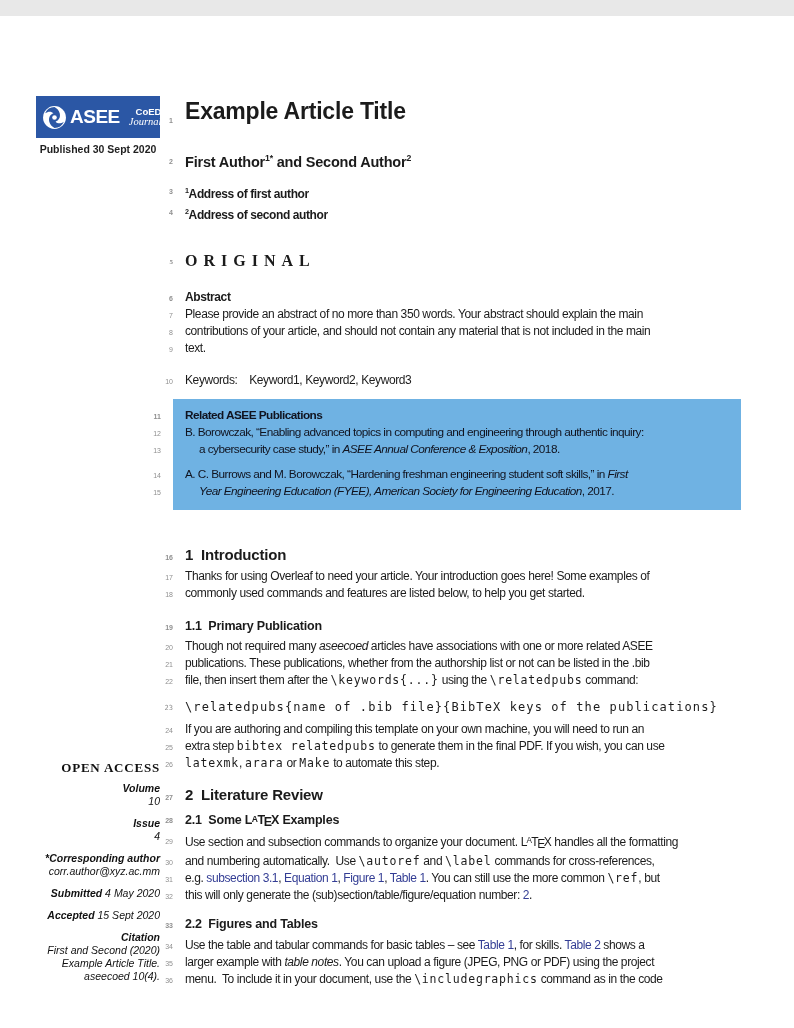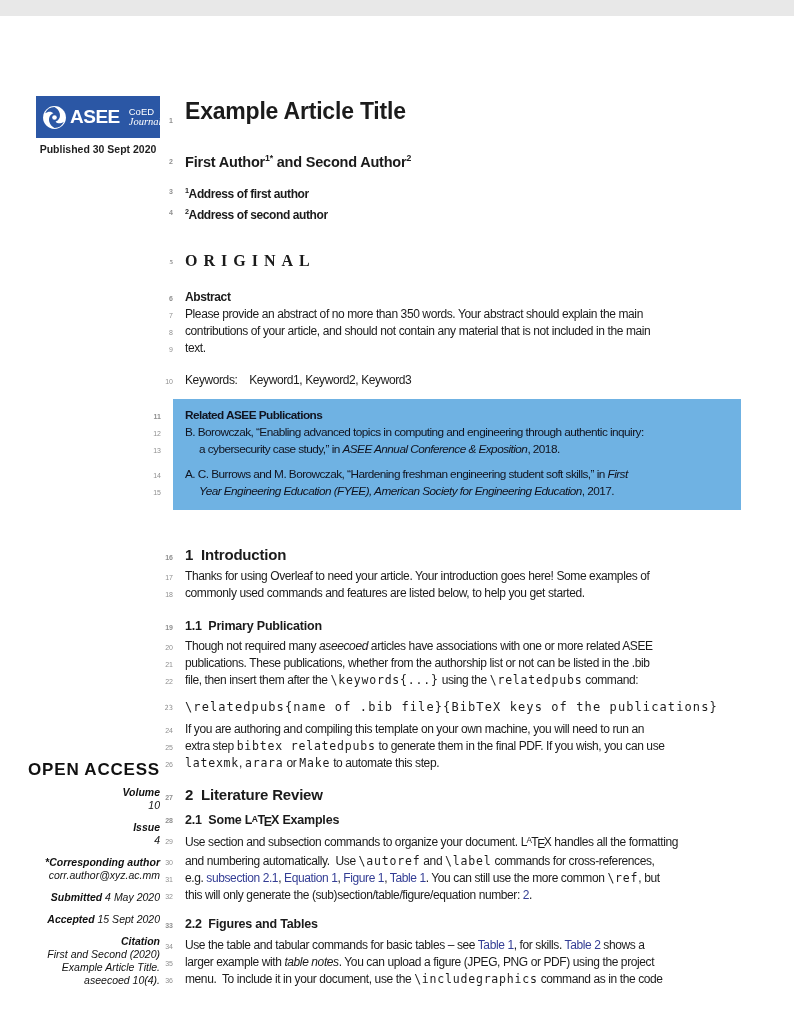--- a/index.html
+++ b/index.html
@@ -11,27 +11,27 @@
   }
   
   #logo {
     position:absolute; left:36px; top:80px; width:124px; height:42px;
     background:#2b57a5; display:flex; align-items:center; padding:0 6px;
   }
   #logo .swirl { width:25px; height:25px; flex:0 0 auto; margin-right:3px; }
   #logo .asee { color:#fff; font-weight:bold; font-size:19px; letter-spacing:-0.5px; }
   #logo .div { width:1px; height:26px; background:#ffffff; margin:0 5px 0 4px; }
   #logo .rcol { display:flex; flex-direction:column; line-height:1.05; }
-  #logo .coed { color:#fff; font-weight:normal; font-size:9.5px; }
+  #logo .coed { color:#fff; font-weight:bold; font-size:9.5px;text-align:right; }
   #logo .journal { color:#fff; font-style:italic; font-size:10.5px; font-family:"Liberation Serif", serif; }
   #published { position:absolute; left:30px; top:127px; width:136px; text-align:center;
     font-size:10.5px; font-weight:bold; color:#1f1f1f; }
   
   #sidebar { position:absolute; left:26px; top:744px; width:134px; text-align:right; }
-  #open-access { font-family:Liberation Sans, sans-serif; font-weight:bold; font-size:17px;
+  #open-access { font-family:Liberation Serif, serif; font-weight:bold; font-size:13px;
     letter-spacing:0.8px; color:#111; margin-bottom:6px; }
   .entry { font-size:10.5px; font-style:italic; line-height:13px; margin-bottom:9px; color:#111; }
   .entry .lab { font-weight:bold; }
   .entry .val { white-space:pre-line; }
   
   #main { position:absolute; left:148px; top:80px; width:620px; }
   .block { position:relative; }
   .row { position:relative; margin-left:37px; width:556px; line-height:17px;
          font-size:12px; letter-spacing:-0.4px; white-space:pre-wrap; }
   .lnum { position:absolute; left:-37px; top:1px; width:25px; text-align:right;
@@ -154,21 +154,21 @@
       </div>
       <div class="block b-h1" style="margin-top: 13px;">
         <div class="row"><span class="lnum">27</span><span class="ltext"><span>2  Literature Review</span></span></div>
       </div>
       <div class="block b-h2" style="margin-top: 6px;">
         <div class="row"><span class="lnum">28</span><span class="ltext"><span>2.1  Some L</span><span class="lA">A</span><span>T</span><span class="lE">E</span><span>X Examples</span></span></div>
       </div>
       <div class="block b-para" style="margin-top: 1px;">
         <div class="row"><span class="lnum">29</span><span class="ltext"><span>Use section and subsection commands to organize your document. L</span><span class="lA">A</span><span>T</span><span class="lE">E</span><span>X handles all the formatting</span></span></div>
         <div class="row"><span class="lnum">30</span><span class="ltext"><span>and numbering automatically.  Use </span><span class="mono">\autoref</span><span> and </span><span class="mono">\label</span><span> commands for cross-references,</span></span></div>
-        <div class="row"><span class="lnum">31</span><span class="ltext"><span>e.g. </span><span class="link">subsection 2.1</span><span>, </span><span class="link">Equation 1</span><span>, </span><span class="link">Figure 1</span><span>, </span><span class="link">Table 1</span><span>. You can still use the more common </span><span class="mono">\ref</span><span>, but</span></span></div>
+        <div class="row"><span class="lnum">31</span><span class="ltext"><span>e.g. </span><span class="link">subsection 3.1</span><span>, </span><span class="link">Equation 1</span><span>, </span><span class="link">Figure 1</span><span>, </span><span class="link">Table 1</span><span>. You can still use the more common </span><span class="mono">\ref</span><span>, but</span></span></div>
         <div class="row"><span class="lnum">32</span><span class="ltext"><span>this will only generate the (sub)section/table/figure/equation number: </span><span class="link">2</span><span>.</span></span></div>
       </div>
       <div class="block b-h2" style="margin-top: 12px;">
         <div class="row"><span class="lnum">33</span><span class="ltext"><span>2.2  Figures and Tables</span></span></div>
       </div>
       <div class="block b-para" style="margin-top: 4px;">
         <div class="row"><span class="lnum">34</span><span class="ltext"><span>Use the table and tabular commands for basic tables – see </span><span class="link">Table 1</span><span>, for skills. </span><span class="link">Table 2</span><span> shows a</span></span></div>
         <div class="row"><span class="lnum">35</span><span class="ltext"><span>larger example with </span><span class="i">table notes</span><span>. You can upload a figure (JPEG, PNG or PDF) using the project</span></span></div>
         <div class="row"><span class="lnum">36</span><span class="ltext"><span>menu.  To include it in your document, use the </span><span class="mono">\includegraphics</span><span> command as in the code</span></span></div>
       </div>

